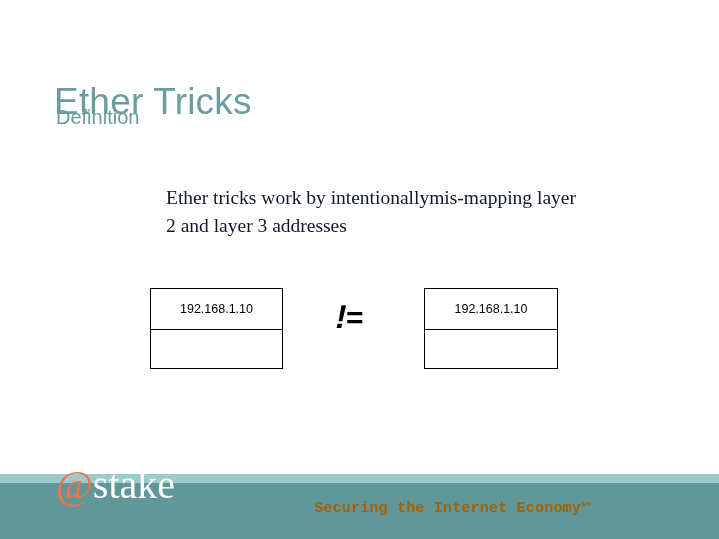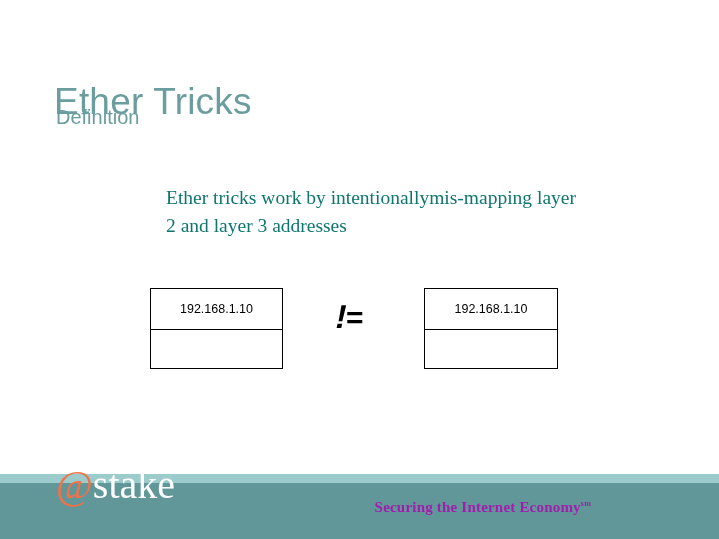--- a/index.html
+++ b/index.html
@@ -48,21 +48,21 @@
 
   
   .body-text {
     position: absolute;
     left: 166px;
     top: 184px;
     width: 420px;
     font-family: "Liberation Serif", serif;
     font-size: 19.5px;
     line-height: 28px;
-    color: #0f766e;
+    color: #0f172a;
     text-align: left;
   }
 
   
   .diagram {
     position: absolute;
     left: 0;
     top: 0;
     width: 719px;
     height: 539px;
@@ -156,24 +156,24 @@
     color: #f0714a;
     font-family: "Liberation Serif", serif;
   }
   .logo .word {
     color: #ffffff;
   }
   .tagline {
     position: absolute;
     right: 44px;
     top: 499px;
-    font-family: Liberation Serif, serif;
+    font-family: Liberation Mono, monospace;
     font-size: 15px;
     font-weight: bold;
-    color: #a21caf;
+    color: #a16207;
     white-space: nowrap;
     letter-spacing: 0.2px;
     text-align: right;
   }
   .tagline .tm {
     font-size: 8px;
     vertical-align: super;
     font-weight: bold;
   }
 </style>

